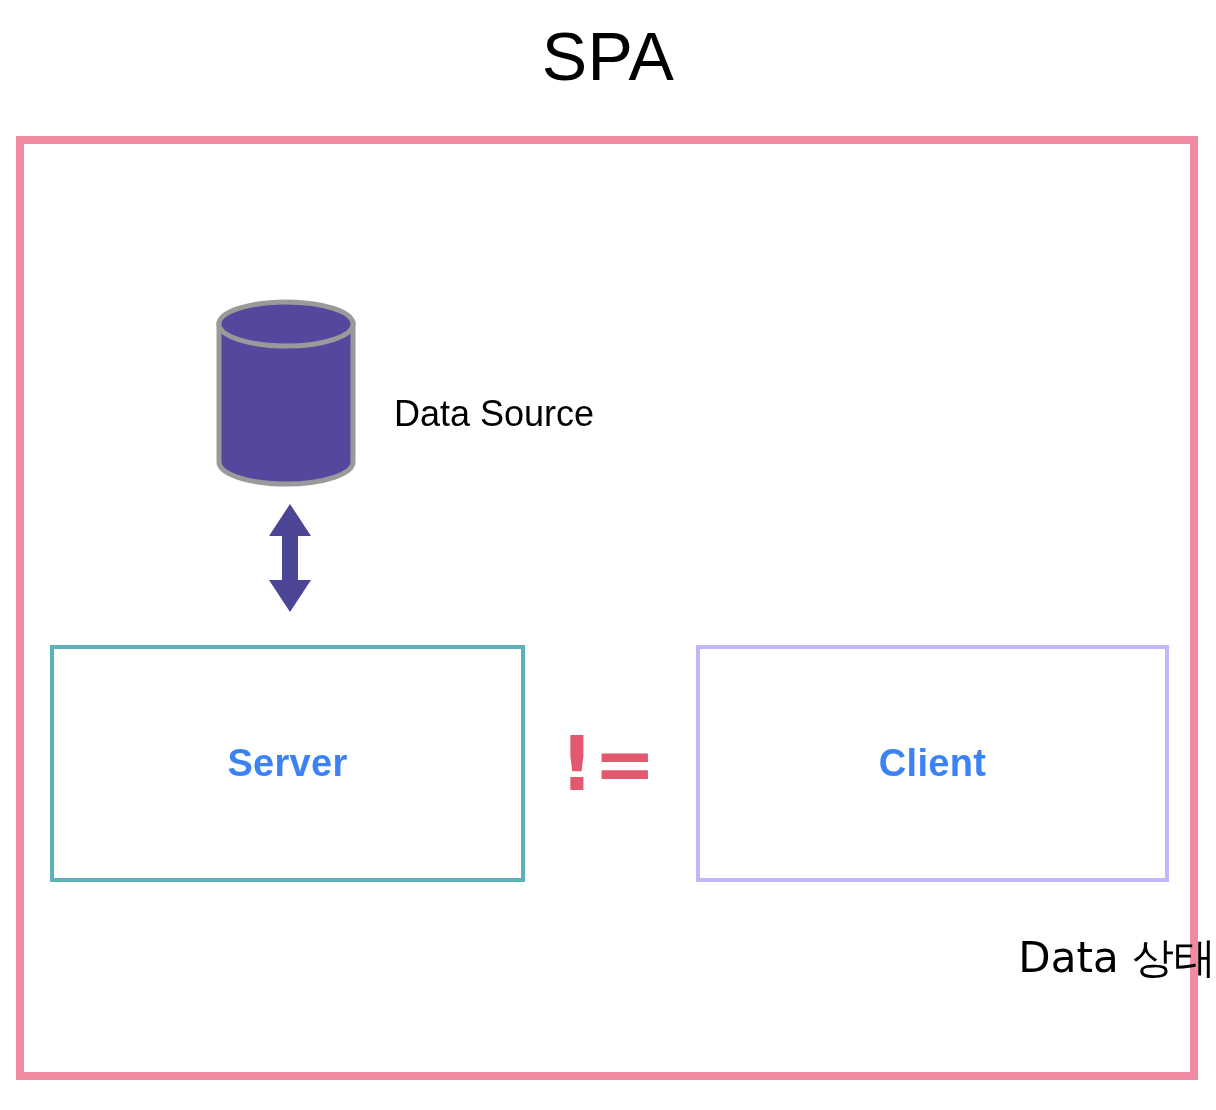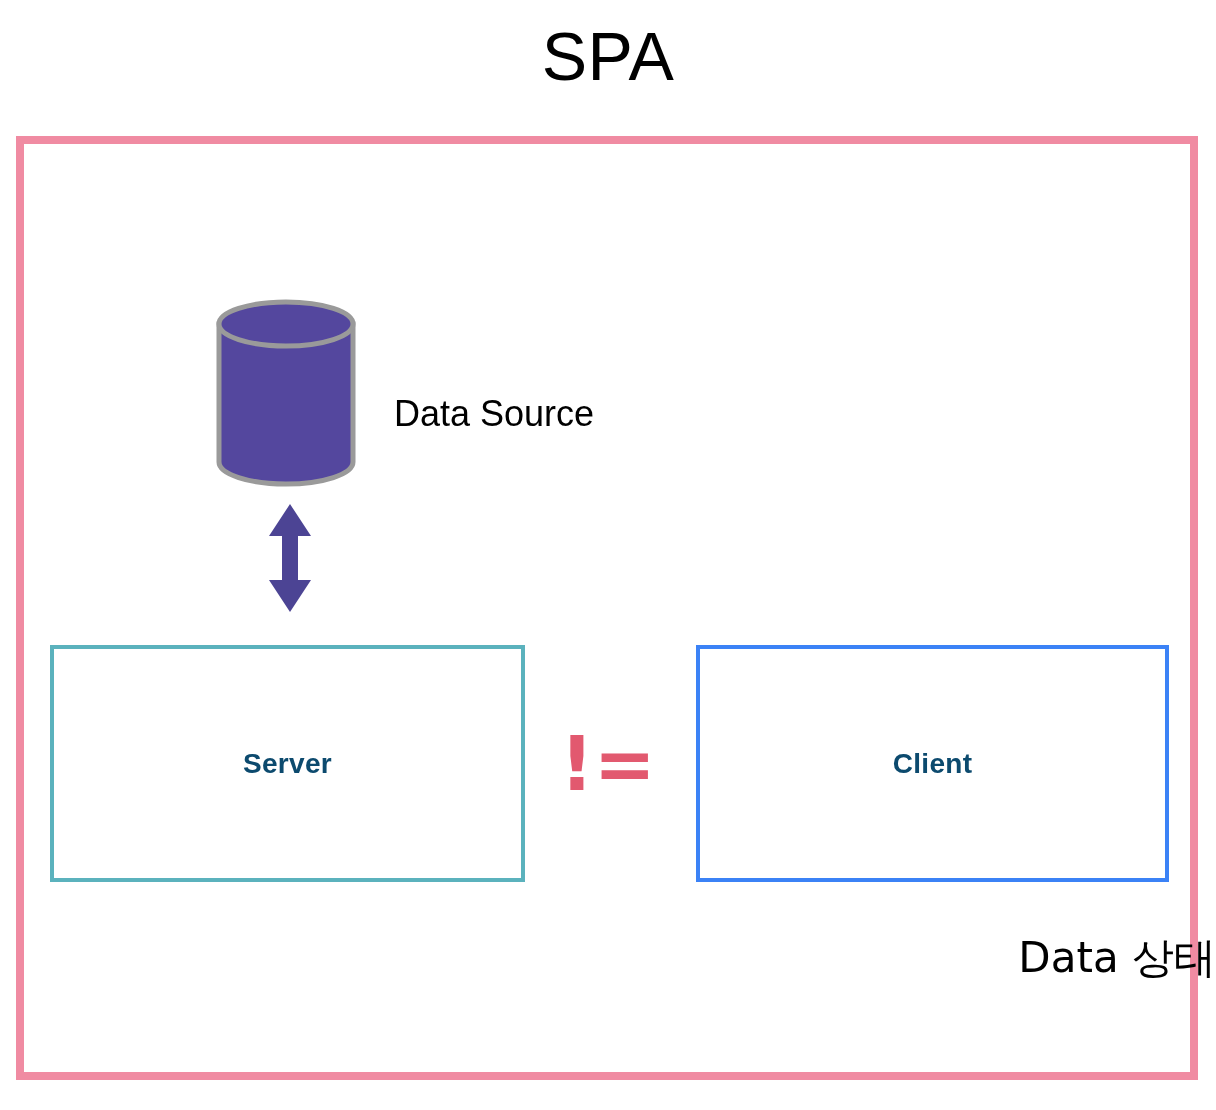--- a/index.html
+++ b/index.html
@@ -90,41 +90,41 @@
   
   .node-box {
     position: absolute;
     box-sizing: border-box;
     background: #ffffff;
     display: flex;
     align-items: center;
     justify-content: center;
   }
   .node-box-label {
-    font-size: 28px;
+    font-size: 38px;
     font-weight: 700;
-    color: #0c4a6e;
+    color: #3b82f6;
     white-space: pre;
     letter-spacing: 0.3px;
   }
 
   #server-box {
     left: 50px;
     top: 645px;
     width: 475px;
     height: 237px;
     border: 4px solid #5bb2bd;
   }
 
   #client-box {
     left: 696px;
     top: 645px;
     width: 473px;
     height: 237px;
-    border: 4px solid #3b82f6;
+    border: 4px solid #c4b5fd;
   }
 
   
   #not-equal-operator {
     position: absolute;
     left: 556px;
     top: 716px;
     width: 104px;
     height: 96px;
     font-size: 74px;

